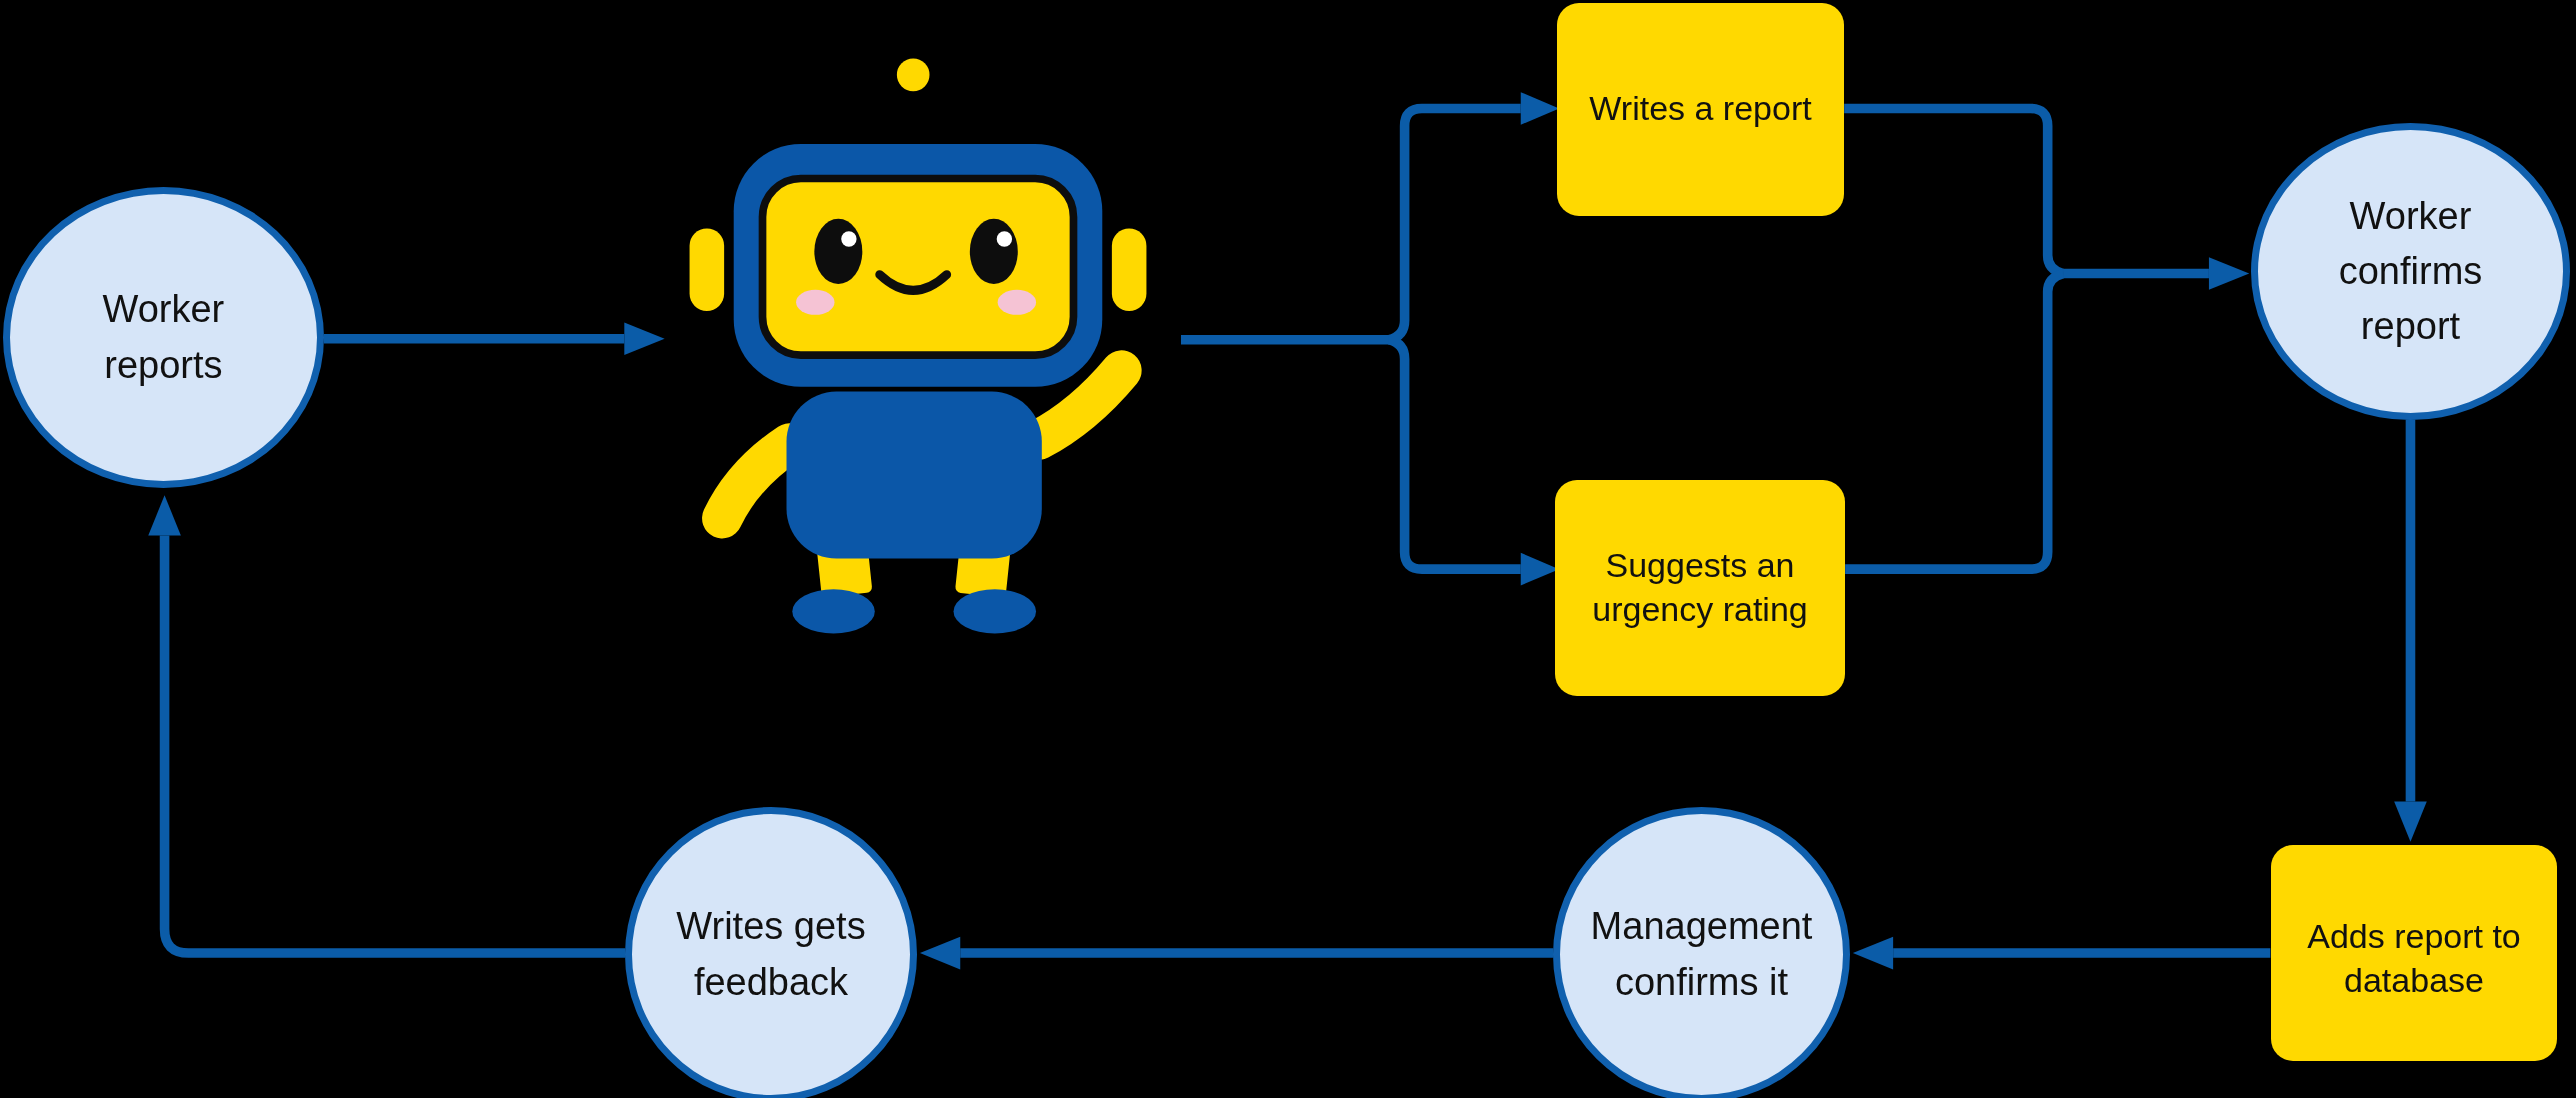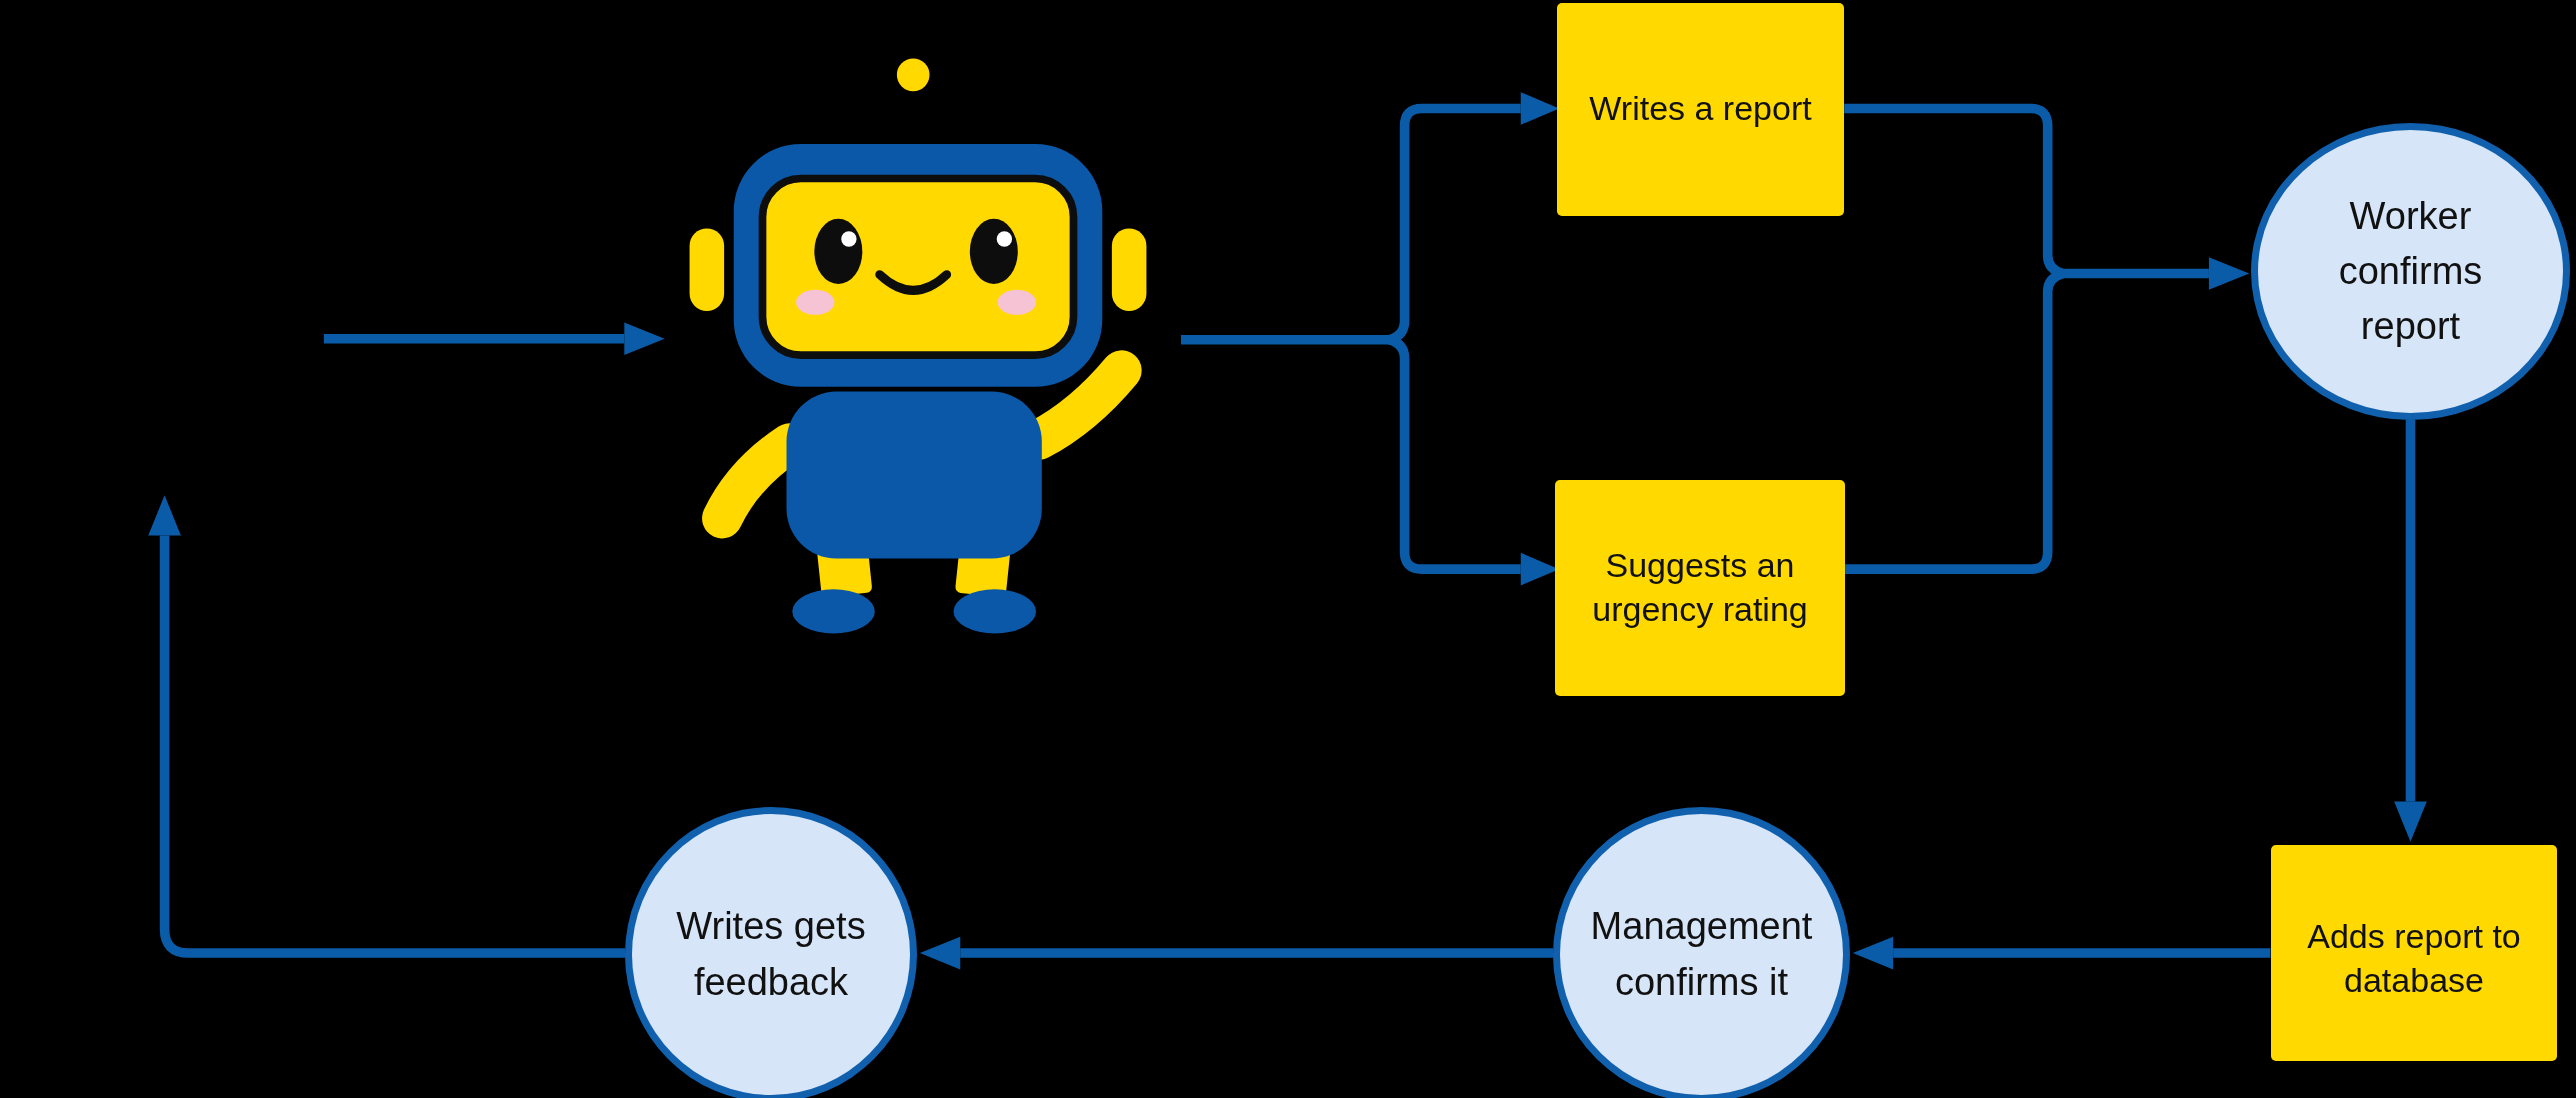--- a/index.html
+++ b/index.html
@@ -30,21 +30,21 @@
     box-sizing:border-box;
   }
   .circle{
     background:var(--node-fill,#D6E5F8);
     border:7.7px solid var(--node-stroke,#1060AE);
     border-radius:50%;
     font-weight:400;font-size:38px;line-height:1.45;
   }
   .process{
     background:var(--process-fill,#FFD900);
-    border-radius:5px;
+    border-radius:22px;
     font-weight:400;font-size:34px;line-height:1.29;
   }
   .lbl{display:block;margin:0 auto;}
   .w200{max-width:192px;}
   .w210{max-width:202px;}
   .w250{max-width:240px;}
   .w255{max-width:245px;margin-top:11px;}
   .w260{max-width:250px;}
   .w270{max-width:259px;}
 </style>
@@ -113,20 +113,23 @@
       <ellipse class="rk" cx="873" cy="262" rx="25" ry="34"></ellipse>
       <ellipse class="rk" cx="1035" cy="262" rx="25" ry="34"></ellipse>
       <circle class="rw" cx="884" cy="249" r="8"></circle>
       <circle class="rw" cx="1046" cy="249" r="8"></circle>
       <ellipse class="rp" cx="849" cy="315" rx="20" ry="13"></ellipse>
       <ellipse class="rp" cx="1059" cy="315" rx="20" ry="13"></ellipse>
       <path class="smile" d="M916 286 Q951 319 986 286"></path>
     </g>
   </svg>
 
+  <div class="node circle" style="left:2.9px;top:187px;width:321px;height:301px;">
+    <span class="lbl w200">Worker reports</span>
+  </div>
 
   <div class="node process" style="left:1557px;top:2.9px;width:287px;height:213px;">
     <span class="lbl w270">Writes a report</span>
   </div>
 
   <div class="node process" style="left:1555px;top:464px;width:290px;height:216px;margin-top:16px;">
     <span class="lbl w250">Suggests an urgency rating</span>
   </div>
 
   <div class="node circle" style="left:2251px;top:123px;width:319px;height:297px;">

